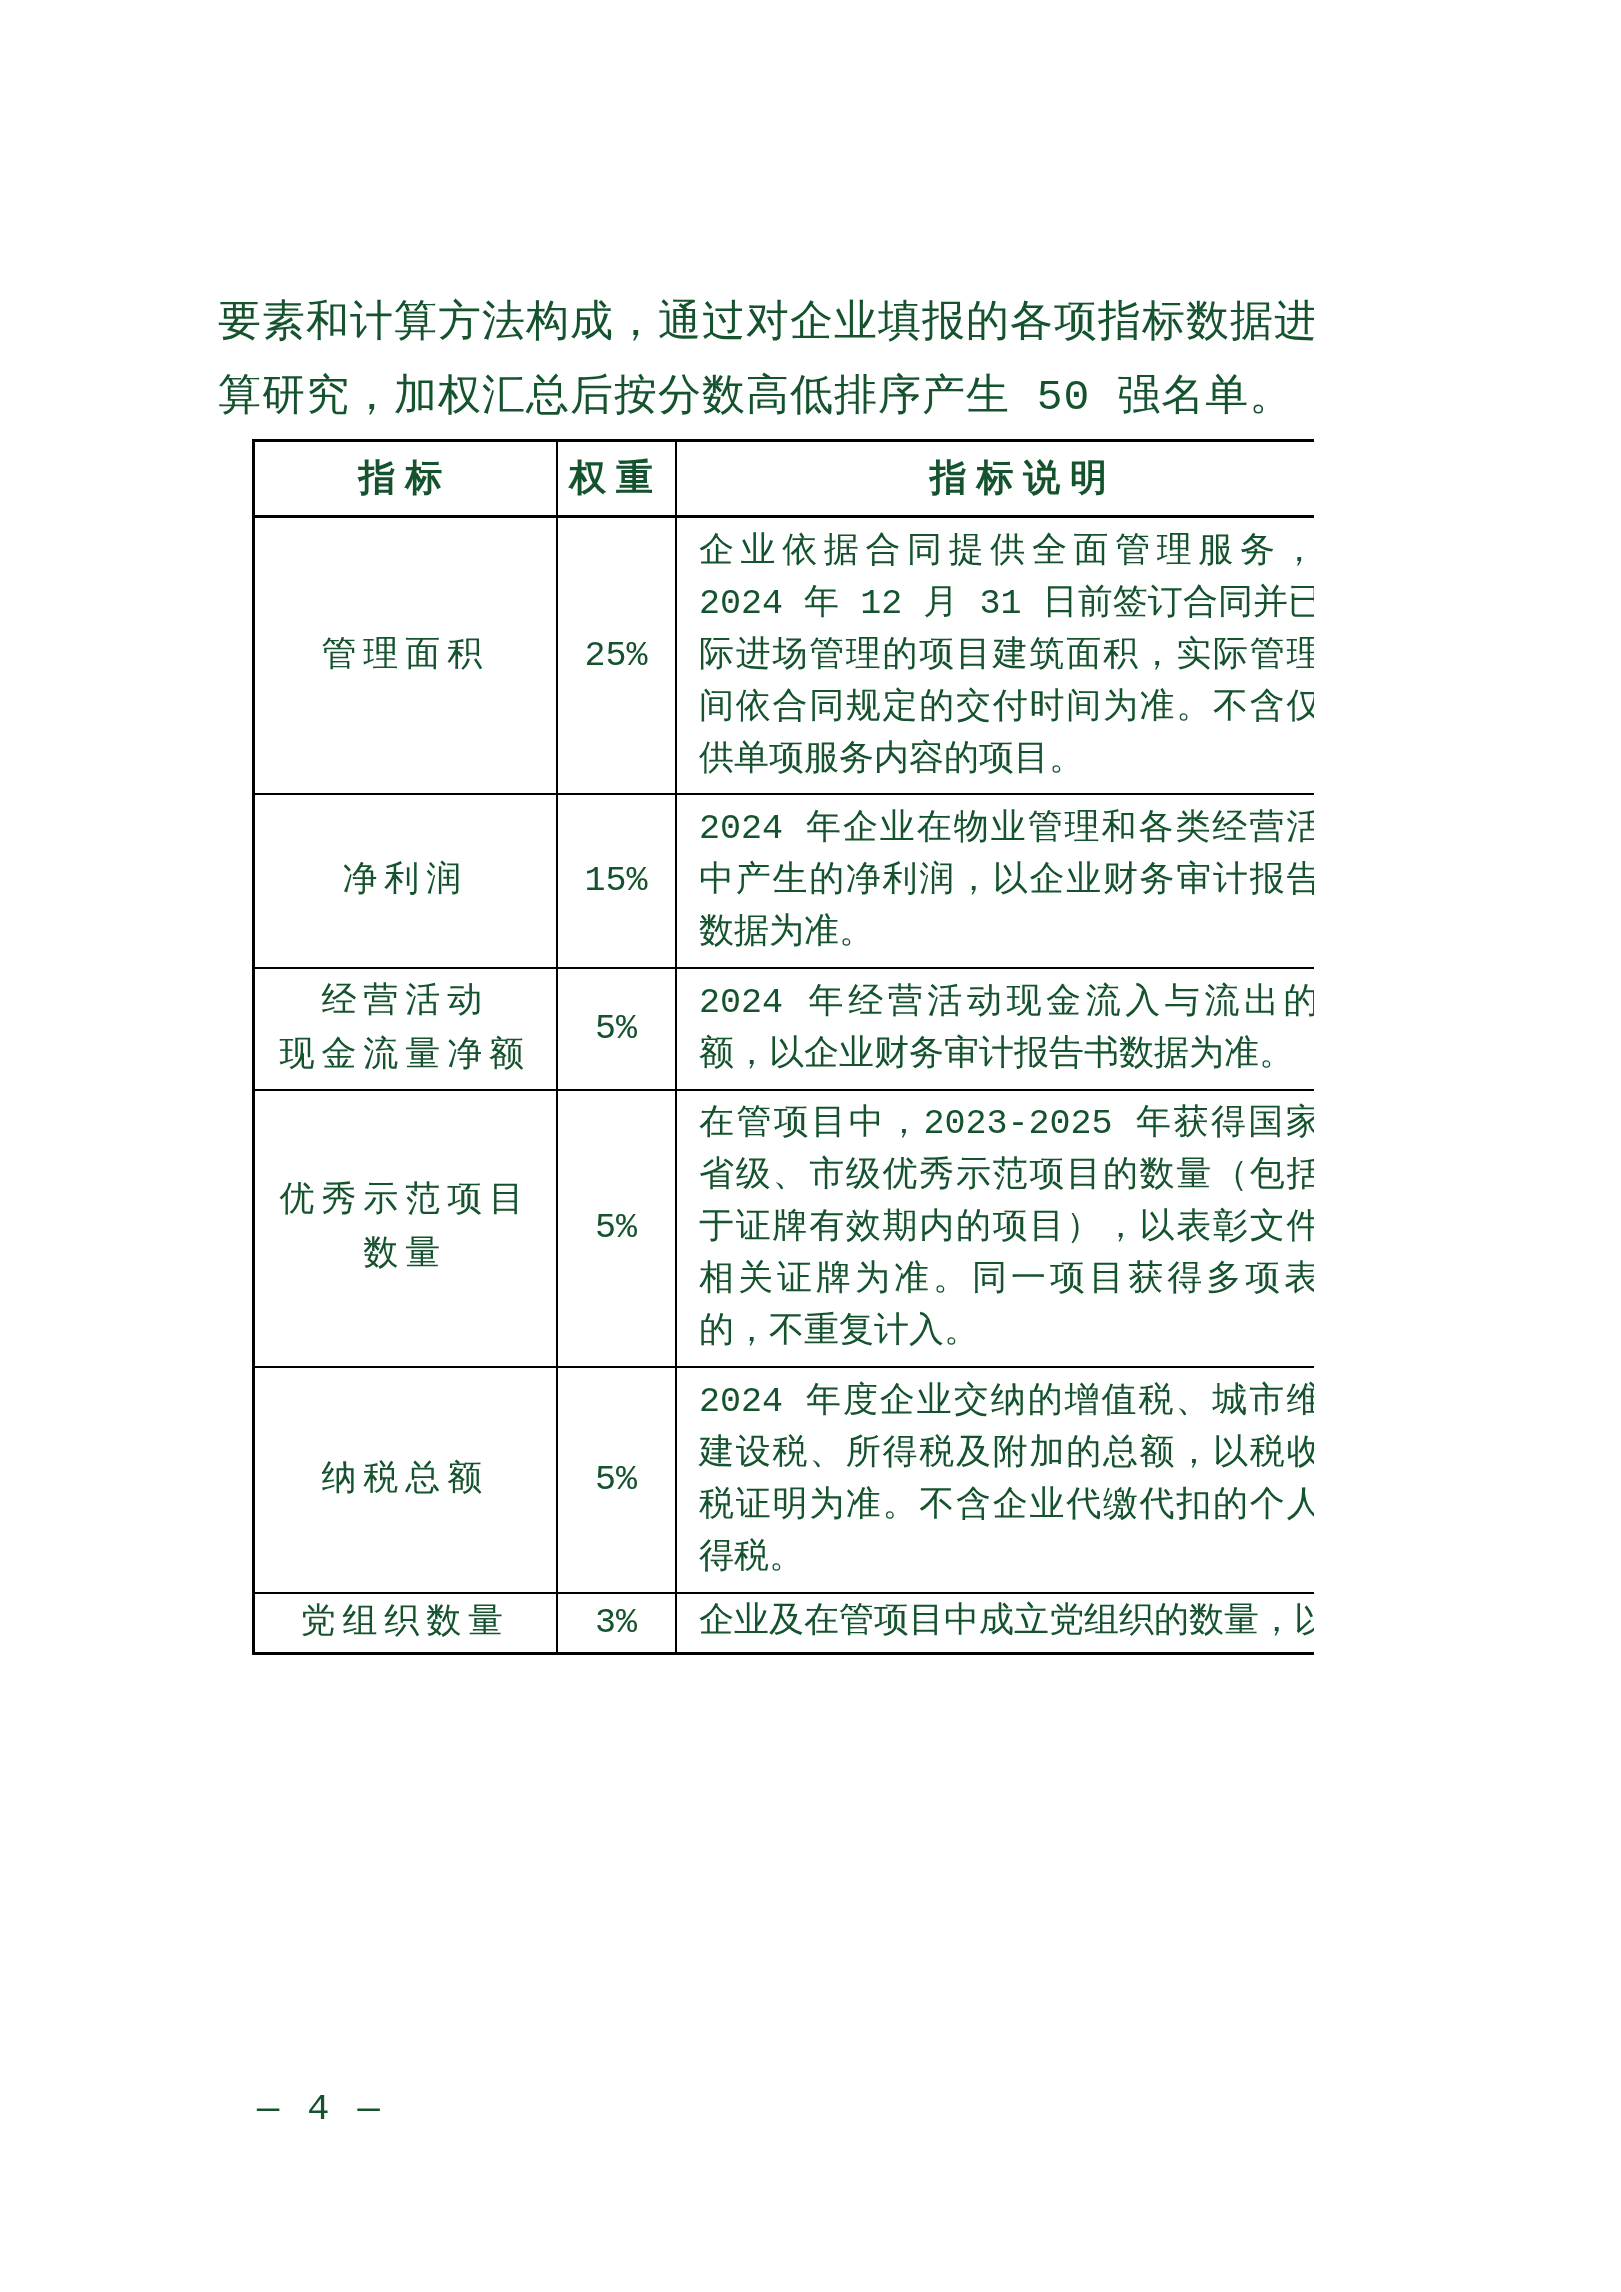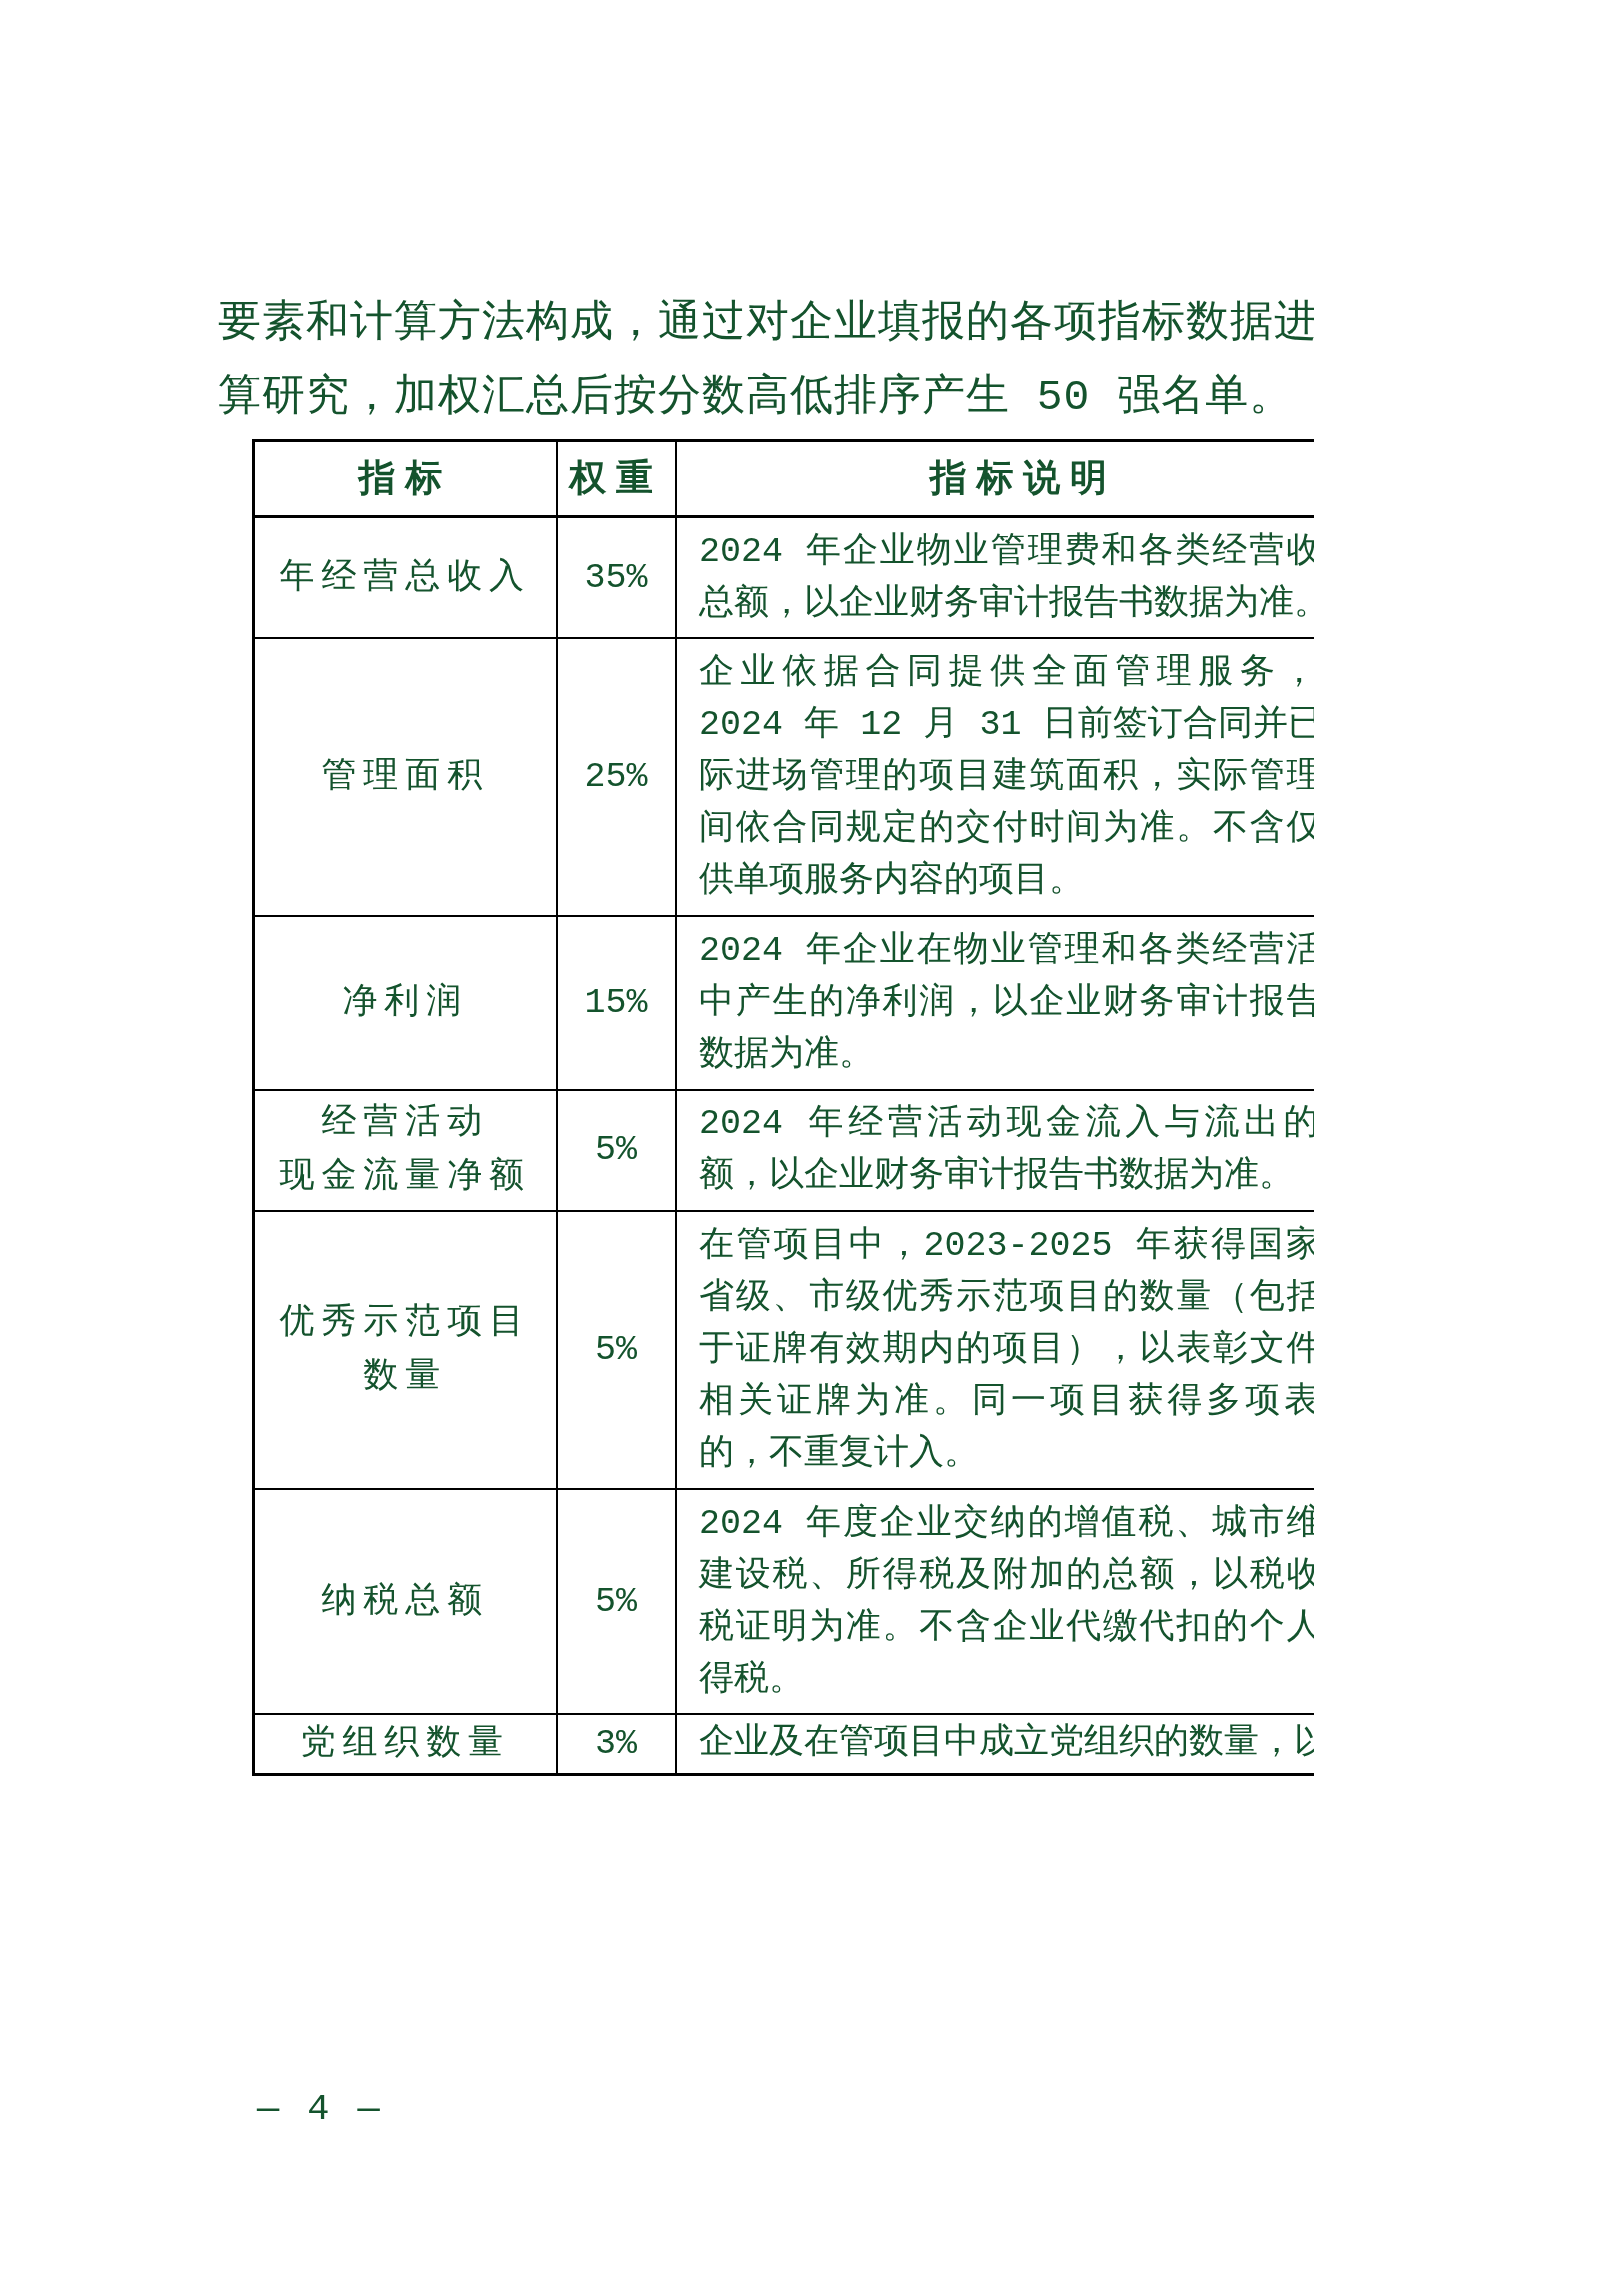--- a/index.html
+++ b/index.html
@@ -106,28 +106,20 @@
         <col style="width:696px">
       </colgroup>
       <thead>
         <tr>
           <th>指标</th>
           <th>权重</th>
           <th>指标说明</th>
         </tr>
       </thead>
       <tbody>
-        <tr class="row-1">
-          <td class="cell-indicator">
-            <div>年经营总收入</div>
-            <div></div>
-          </td>
-          <td class="cell-weight">35%</td>
-          <td class="cell-description">2024 年企业物业管理费和各类经营收入总额，以企业财务审计报告书数据为准。</td>
-        </tr>
         <tr class="row-2">
           <td class="cell-indicator">
             <div>管理面积</div>
             <div></div>
           </td>
           <td class="cell-weight">25%</td>
           <td class="cell-description">企业依据合同提供全面管理服务，于 2024 年 12 月 31 日前签订合同并已实际进场管理的项目建筑面积，实际管理时间依合同规定的交付时间为准。不含仅提供单项服务内容的项目。</td>
         </tr>
         <tr class="row-3">
           <td class="cell-indicator">

